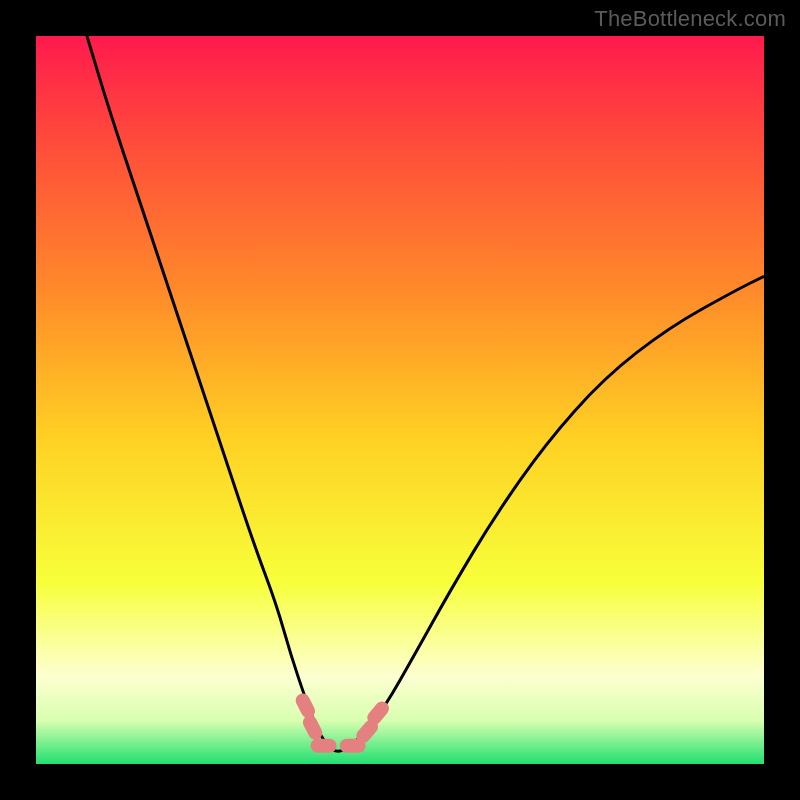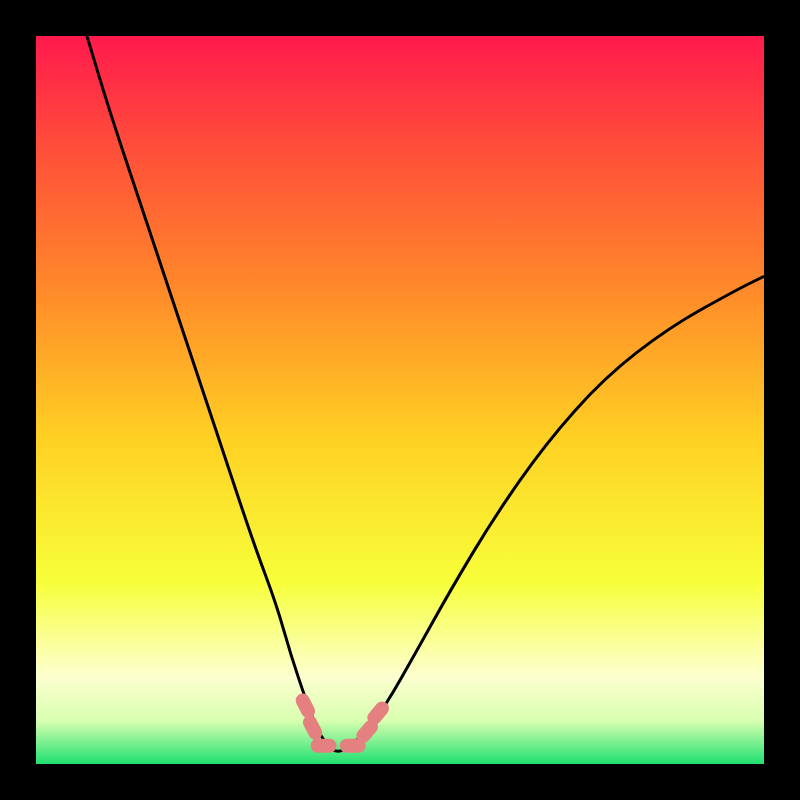--- a/index.html
+++ b/index.html
@@ -38,20 +38,21 @@
   svg {
     display: block;
     width: 728px;
     height: 728px;
   }
 </style>
 </head>
 <body>
 
 <div class="outer">
+  <div class="watermark">TheBottleneck.com</div>
 
   <div class="plot-wrap">
     <svg id="chart-svg" viewBox="0 0 728 728">
         <defs>
           <linearGradient id="bg-grad" x1="0" y1="0" x2="0" y2="1">
             <stop offset="0%" stop-color="#ff1a4d"></stop>
             <stop offset="15%" stop-color="#ff4d3a"></stop>
             <stop offset="35%" stop-color="#ff8a2a"></stop>
             <stop offset="55%" stop-color="#ffd023"></stop>
             <stop offset="75%" stop-color="#f7ff3a"></stop>

